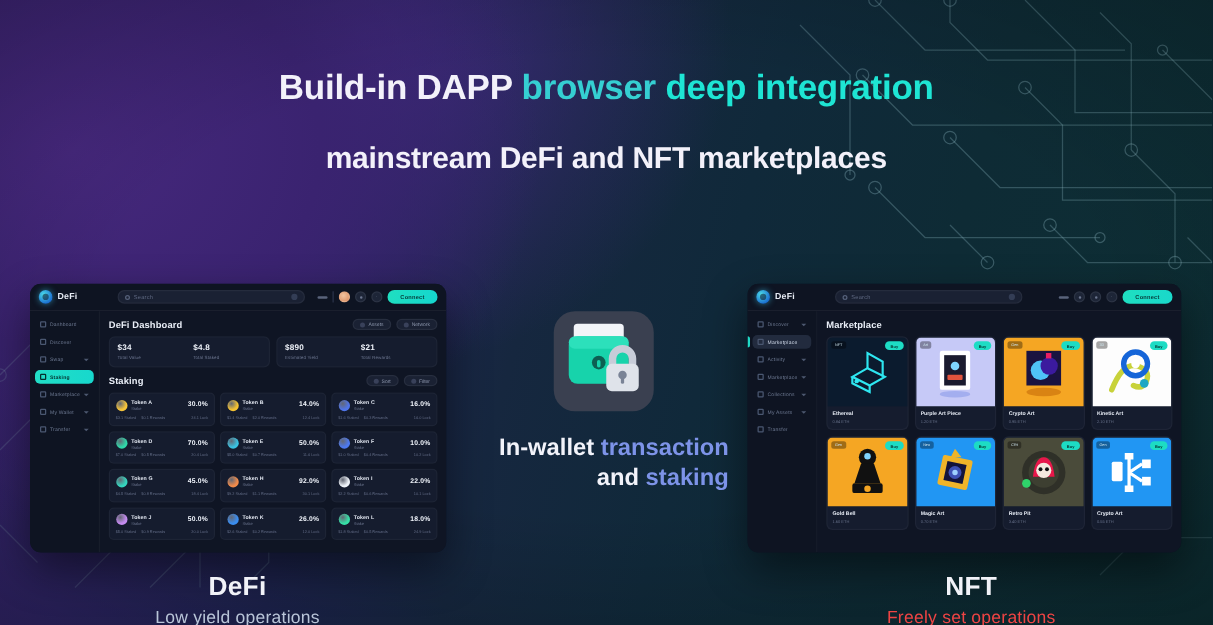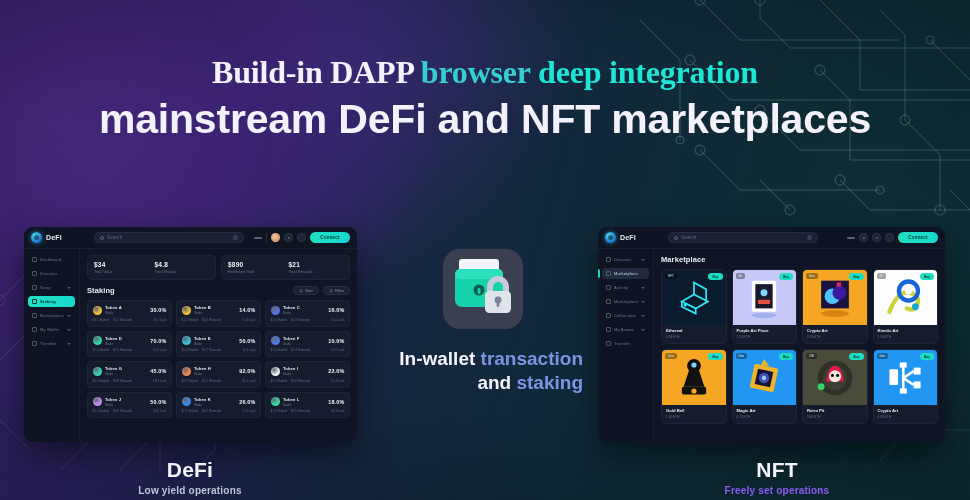--- a/index.html
+++ b/index.html
@@ -18,22 +18,22 @@
   .bg-circuit { position:absolute; inset:0; }
   .bg-vig {
     position:absolute; inset:0;
     background:radial-gradient(ellipse 90% 80% at 50% 46%, rgba(0,0,0,0) 45%, rgba(0,0,0,.30) 100%);
   }
 
   .headline {
     position:absolute; left:0; right:0; top:52px; text-align:center; z-index:6;
     line-height:1.27;
   }
-  .headline .l1 { font-size:32px; font-weight:700; letter-spacing:-.2px;font-family:Liberation Serif, serif; }
-  .headline .l2 { font-size:41px; font-weight:700; letter-spacing:-.2px; margin-top:0; }
+  .headline .l1 { font-size:28px; font-weight:700; letter-spacing:-.2px; }
+  .headline .l2 { font-size:24px; font-weight:700; letter-spacing:-.2px; margin-top:24px; }
   .w { color:#f3f1fa; }
   .c1 { color:#35cfd2; }
   .c2 { color:#1ee5d4; }
 
   
   .panel {
     position:absolute; z-index:5;
     background:#0f1524; border-radius:9px;
     box-shadow:0 14px 34px rgba(0,0,0,.48);
     overflow:hidden; display:flex; flex-direction:column;
@@ -183,22 +183,22 @@
     background:linear-gradient(100deg,#6c63f0,#7c72f4);
     display:flex; align-items:center; justify-content:center;
     font-size:11px; font-weight:700; color:#f0efff; letter-spacing:.3px;
     box-shadow:0 6px 16px rgba(92,80,220,.38);
   }
 
   .foot { position:absolute; z-index:6; text-align:center; width:220px; }
   .foot-defi { left:80px; top:458px; }
   .foot-nft  { left:667px; top:458px; }
   .foot-t { font-size:21px; font-weight:700; color:#f1f2f8; letter-spacing:.2px; }
-  .foot-s { font-size:10px; color:#b9c5d8; margin-top:3px; letter-spacing:.2px;font-weight:bold; }
-  .foot-nft .foot-s { color:#8b5cf6; }
+  .foot-s { font-size:14px; color:#b9c5d8; margin-top:3px; letter-spacing:.2px; }
+  .foot-nft .foot-s { color:#ef4444; }
 </style>
 </head>
 <body>
 
 <div class="bg-base"></div>
 
 <svg class="bg-circuit" viewBox="0 0 970 500" preserveAspectRatio="none">
   <g stroke="#8fb9c4" stroke-opacity="0.30" fill="none" stroke-width="1">
     <path d="M700 0 L740 40 L900 40"></path>
     <path d="M760 0 L760 18 L790 48 L970 48"></path>
@@ -307,20 +307,33 @@
           <div class="sb-lb">My Wallet</div>
           <div class="sb-ch"></div>
         </div>
         <div class="sb-item">
           <div class="sb-ic"></div>
           <div class="sb-lb">Transfer</div>
           <div class="sb-ch"></div>
         </div>
       </div>
     <div class="content">
+      <div class="c-head">
+        <div class="c-title">DeFi Dashboard</div>
+        <div class="c-head-actions" id="defi-headpills">
+            <div class="pill">
+              <div class="pd"></div>
+              <span>Assets</span>
+            </div>
+            <div class="pill">
+              <div class="pd"></div>
+              <span>Network</span>
+            </div>
+          </div>
+      </div>
       <div class="stats-wrap" id="defi-stats">
           <div class="stats-card">
             <div class="stat">
               <div class="stat-v">$34</div>
               <div class="stat-l">Total Value</div>
             </div>
             <div class="stat">
               <div class="stat-v">$4.8</div>
               <div class="stat-l">Total Staked</div>
             </div>

